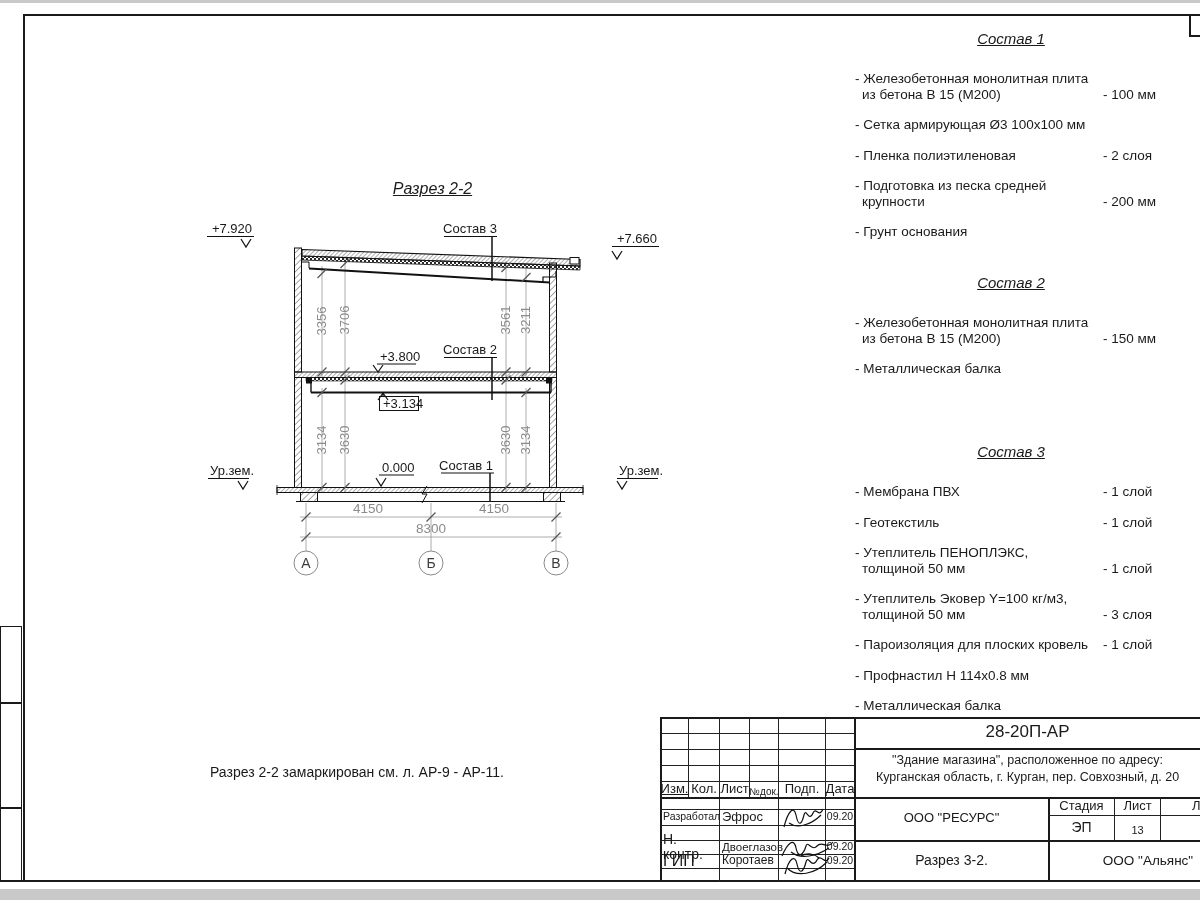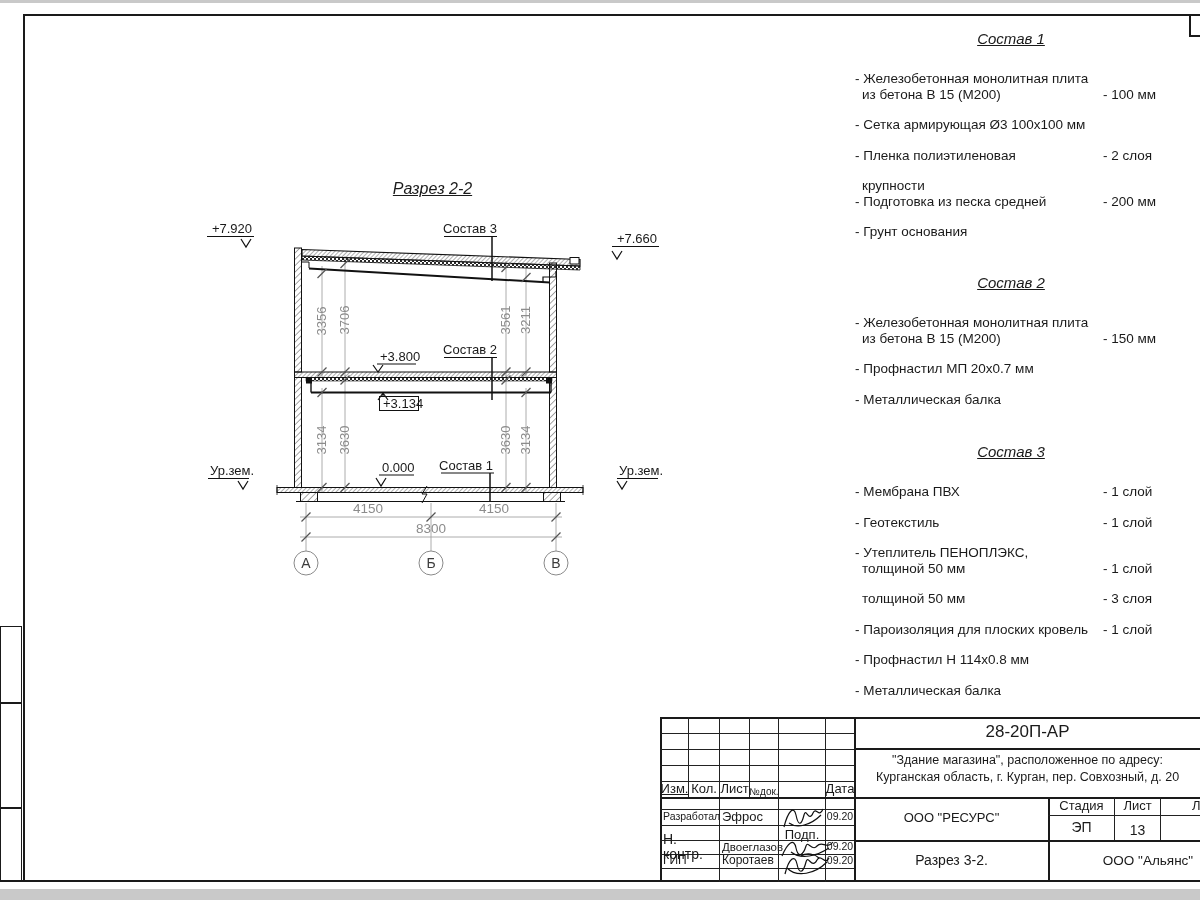--- a/index.html
+++ b/index.html
@@ -223,75 +223,74 @@
     <div class="comp-value">- 100 мм</div>
   </div>
   <div class="comp-item">
     <div>- Сетка армирующая Ø3 100х100 мм</div>
   </div>
   <div class="comp-item">
     <div>- Пленка полиэтиленовая</div>
     <div class="comp-value">-  2 слоя</div>
   </div>
   <div class="comp-item">
+    <div>- Подготовка из песка средней</div>
     <div style="padding-left:7px;">крупности</div>
-    <div>- Подготовка из песка средней</div>
     <div class="comp-value">- 200 мм</div>
   </div>
   <div class="comp-item">
     <div>- Грунт основания</div>
   </div>
 </div>
 
 <div class="comp-group" style="top:274px;">
   <div class="comp-title">Состав 2</div>
   <div class="comp-item">
     <div>- Железобетонная  монолитная плита</div>
     <div style="padding-left:7px;">из бетона В 15 (М200)</div>
     <div class="comp-value">- 150 мм</div>
   </div>
   <div class="comp-item">
-    <div>- Профнастил МП 20х0.7 мм</div>
-  </div>
-  <div class="comp-item">
     <div>- Металлическая балка</div>
   </div>
 </div>
 
 <div class="comp-group" style="top:443px;">
   <div class="comp-title">Состав 3</div>
   <div class="comp-item">
     <div>- Мембрана ПВХ</div>
     <div class="comp-value">- 1 слой</div>
   </div>
   <div class="comp-item">
     <div>- Геотекстиль</div>
     <div class="comp-value">- 1 слой</div>
   </div>
   <div class="comp-item">
     <div>- Утеплитель ПЕНОПЛЭКС,</div>
     <div style="padding-left:7px;">толщиной 50 мм</div>
     <div class="comp-value">- 1 слой</div>
   </div>
   <div class="comp-item">
+    <div>- Утеплитель Эковер Y=100 кг/м3,</div>
     <div style="padding-left:7px;">толщиной 50 мм</div>
     <div class="comp-value">- 3 слоя</div>
   </div>
   <div class="comp-item">
     <div>- Пароизоляция для плоских кровель</div>
     <div class="comp-value">- 1 слой</div>
   </div>
   <div class="comp-item">
     <div>- Профнастил Н 114х0.8 мм</div>
   </div>
   <div class="comp-item">
     <div>- Металлическая балка</div>
   </div>
 </div>
 
+<div class="note" style="left:210px;top:764px;">Разрез 2-2 замаркирован см. л. АР-9 - АР-11.</div>
 
 <div class="hline" style="left:660px;top:717px;width:605px;"></div>
 <div class="vline" style="left:660px;top:717px;height:165px;"></div>
 <div class="vline" style="left:854px;top:717px;height:165px;"></div>
 
 <div class="vline thin" style="left:688px;top:717px;height:80px;"></div>
 <div class="vline thin" style="left:719px;top:717px;height:165px;"></div>
 <div class="vline thin" style="left:749px;top:717px;height:80px;"></div>
 <div class="vline thin" style="left:778px;top:717px;height:165px;"></div>
 <div class="vline thin" style="left:825px;top:717px;height:165px;"></div>
@@ -317,47 +316,47 @@
 
 <div class="tbcell" style="left:855px;top:719px;width:345px;height:27px;font-size:17px;">28-20П-АР</div>
 <div class="abs" style="left:855px;top:752px;width:345px;text-align:center;font-size:12.5px;line-height:17px;">
   <div>"Здание магазина", расположенное по адресу:</div>
   <div>Курганская область, г. Курган, пер. Совхозный, д. 20</div>
 </div>
 <div class="tbcell" style="left:661px;top:781px;width:27px;height:16px;text-decoration:underline;">Изм.</div>
 <div class="tbcell" style="left:689px;top:781px;width:30px;height:16px;">Кол.</div>
 <div class="tbcell" style="left:720px;top:781px;width:29px;height:16px;">Лист</div>
 <div class="tbcell" style="left:750px;top:781px;width:28px;height:20px;font-size:10px;">№док.</div>
-<div class="tbcell" style="left:779px;top:781px;width:46px;height:16px;margin-top:46px;">Подп.</div>
+<div class="tbcell" style="left:779px;top:781px;width:46px;height:16px;">Подп.</div>
 <div class="tbcell" style="left:826px;top:781px;width:28px;height:16px;">Дата</div>
 
 <div class="tbcell left" style="left:663px;top:809px;width:55px;height:16px;font-size:10.5px;">Разработал</div>
 <div class="tbcell left" style="left:722px;top:809px;width:56px;height:16px;font-size:13px;">Эфрос</div>
 <div class="tbcell" style="left:826px;top:809px;width:28px;height:16px;font-size:10.5px;">09.20</div>
 
 <div class="tbcell left" style="left:663px;top:840px;width:55px;height:14px;font-size:14px;">Н. контр.</div>
 <div class="tbcell left" style="left:722px;top:840px;width:56px;height:14px;font-size:11.5px;">Двоеглазов</div>
 <div class="tbcell" style="left:826px;top:840px;width:28px;height:14px;font-size:10.5px;">09.20</div>
 
-<div class="tbcell left" style="left:663px;top:854px;width:55px;height:14px;font-size:12px;">ГИП</div>
+<div class="tbcell left" style="left:663px;top:854px;width:55px;height:14px;font-size:16px;">ГИП</div>
 <div class="tbcell left" style="left:722px;top:854px;width:56px;height:14px;font-size:12px;">Коротаев</div>
 <div class="tbcell" style="left:826px;top:854px;width:28px;height:14px;font-size:10.5px;">09.20</div>
 
 <svg class="abs" style="left:781px;top:801px;" width="44" height="34" viewBox="0 0 44 34">
   <path d="M3,26 C7,10 13,4 15,14 C17,24 20,26 23,14 C25,6 28,22 32,12 C35,5 38,18 42,8 M8,22 C16,28 30,24 40,14" stroke="#111" stroke-width="1.2" fill="none"></path>
 </svg>
 <svg class="abs" style="left:779px;top:836px;" width="56" height="26" viewBox="0 0 56 26">
   <path d="M3,20 C9,6 15,2 17,12 C19,22 24,20 27,10 C29,4 33,16 38,10 C43,4 48,14 54,6 M12,16 C22,24 38,20 50,12" stroke="#111" stroke-width="1.2" fill="none"></path>
 </svg>
 <svg class="abs" style="left:781px;top:850px;" width="50" height="30" viewBox="0 0 50 30">
   <path d="M4,24 C8,8 14,4 16,14 C18,24 22,24 25,12 C27,4 31,20 36,10 C40,3 44,16 48,8 M6,18 C16,28 34,24 46,12 M20,6 C26,2 34,4 38,8" stroke="#111" stroke-width="1.2" fill="none"></path>
 </svg>
 
 <div class="tbcell" style="left:855px;top:797px;width:193px;height:43px;">ООО "РЕСУРС"</div>
 <div class="tbcell" style="left:1049px;top:797px;width:65px;height:18px;">Стадия</div>
 <div class="tbcell" style="left:1115px;top:797px;width:45px;height:18px;">Лист</div>
 <div class="tbcell" style="left:1161px;top:797px;width:104px;height:18px;">Листов</div>
 <div class="tbcell" style="left:1049px;top:815px;width:65px;height:25px;font-size:14px;">ЭП</div>
-<div class="tbcell" style="left:1115px;top:815px;width:45px;height:31px;font-size:14px;">13</div>
+<div class="tbcell" style="left:1115px;top:815px;width:45px;height:31px;font-size:11px;">13</div>
 <div class="tbcell" style="left:855px;top:840px;width:193px;height:42px;font-size:14px;">Разрез 3-2.</div>
 <div class="tbcell" style="left:1048px;top:840px;width:200px;height:42px;font-size:13.5px;">ООО "Альянс"</div>
 
 </div>
 
 </body></html>

